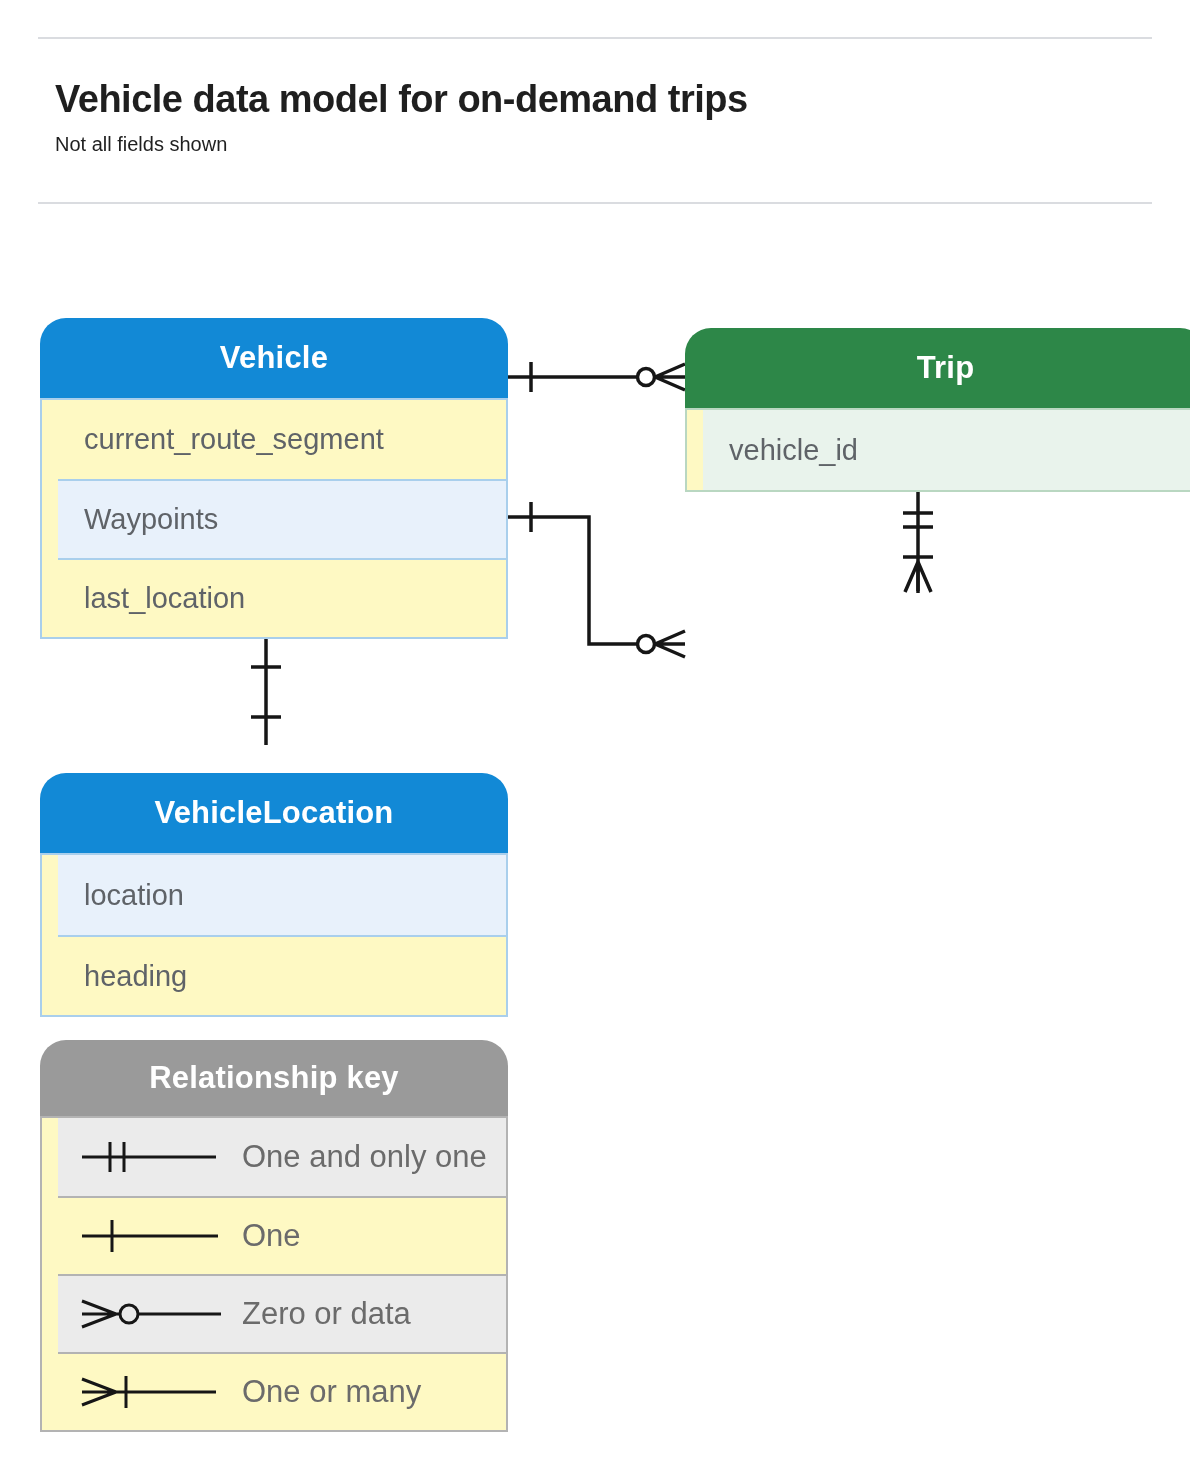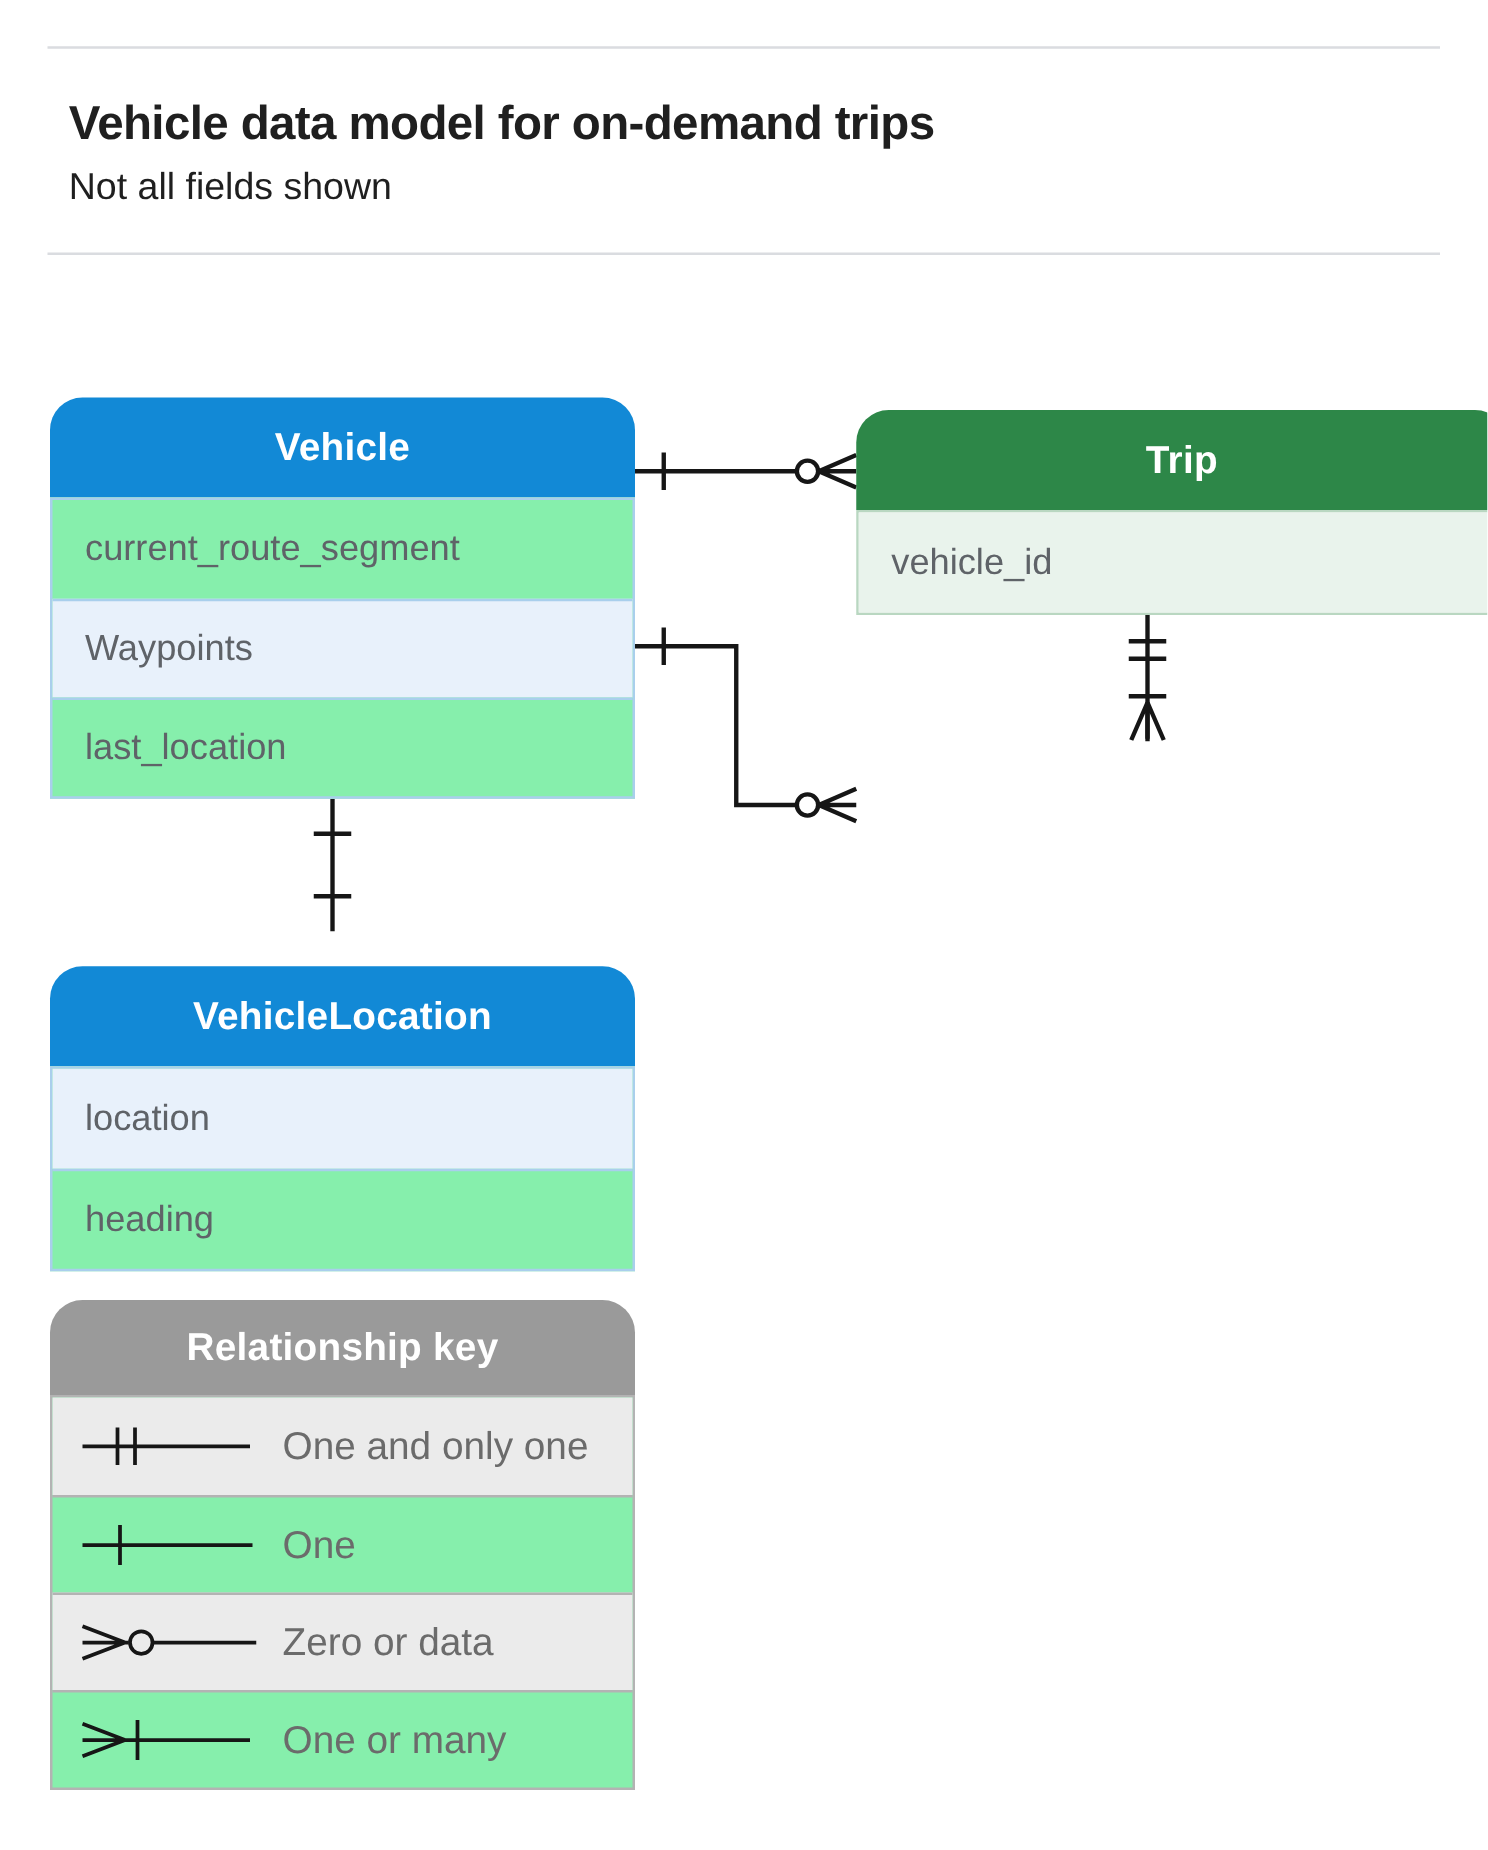--- a/index.html
+++ b/index.html
@@ -5,28 +5,28 @@
   html,body{margin:0;padding:0;background:#fff;}
   .canvas{
     position:relative;width:1190px;height:1480px;background:#fff;overflow:hidden;
     font-family:"Liberation Sans","DejaVu Sans",sans-serif;
   }
   .hr{position:absolute;left:38px;width:1114px;height:2px;background:#dadce0;}
   .title{
     position:absolute;left:55px;top:78px;font-size:38px;font-weight:700;
     color:var(--text-dark);letter-spacing:-0.5px;white-space:nowrap;
   }
-  .subtitle{position:absolute;left:55px;top:133px;font-size:30px;color:var(--text-dark);}
+  .subtitle{position:absolute;left:55px;top:133px;font-size:20px;color:var(--text-dark);}
 
   .etable{position:absolute;}
   .ehead{
     height:80px;border-radius:26px 26px 0 0;display:flex;align-items:center;justify-content:center;
     color:#fff;font-size:31px;font-weight:700;letter-spacing:0.2px;
   }
-  .erows{border-style:solid;border-width:2px;background:#86efac;}
+  .erows{border-style:solid;border-width:2px;background:#fef9c3;padding-left:16px;}
   .erow{
     box-sizing:border-box;display:flex;align-items:center;
     padding-left:26px;font-size:29px;color:var(--text-row);
   }
   .erow.indent{padding-left:62px;}
   .erow + .erow{border-top-style:solid;border-top-width:2px;}
 
   
   .t-blue .ehead{background:var(--blue);}
   .t-blue .erows{border-color:var(--blue-border);}

